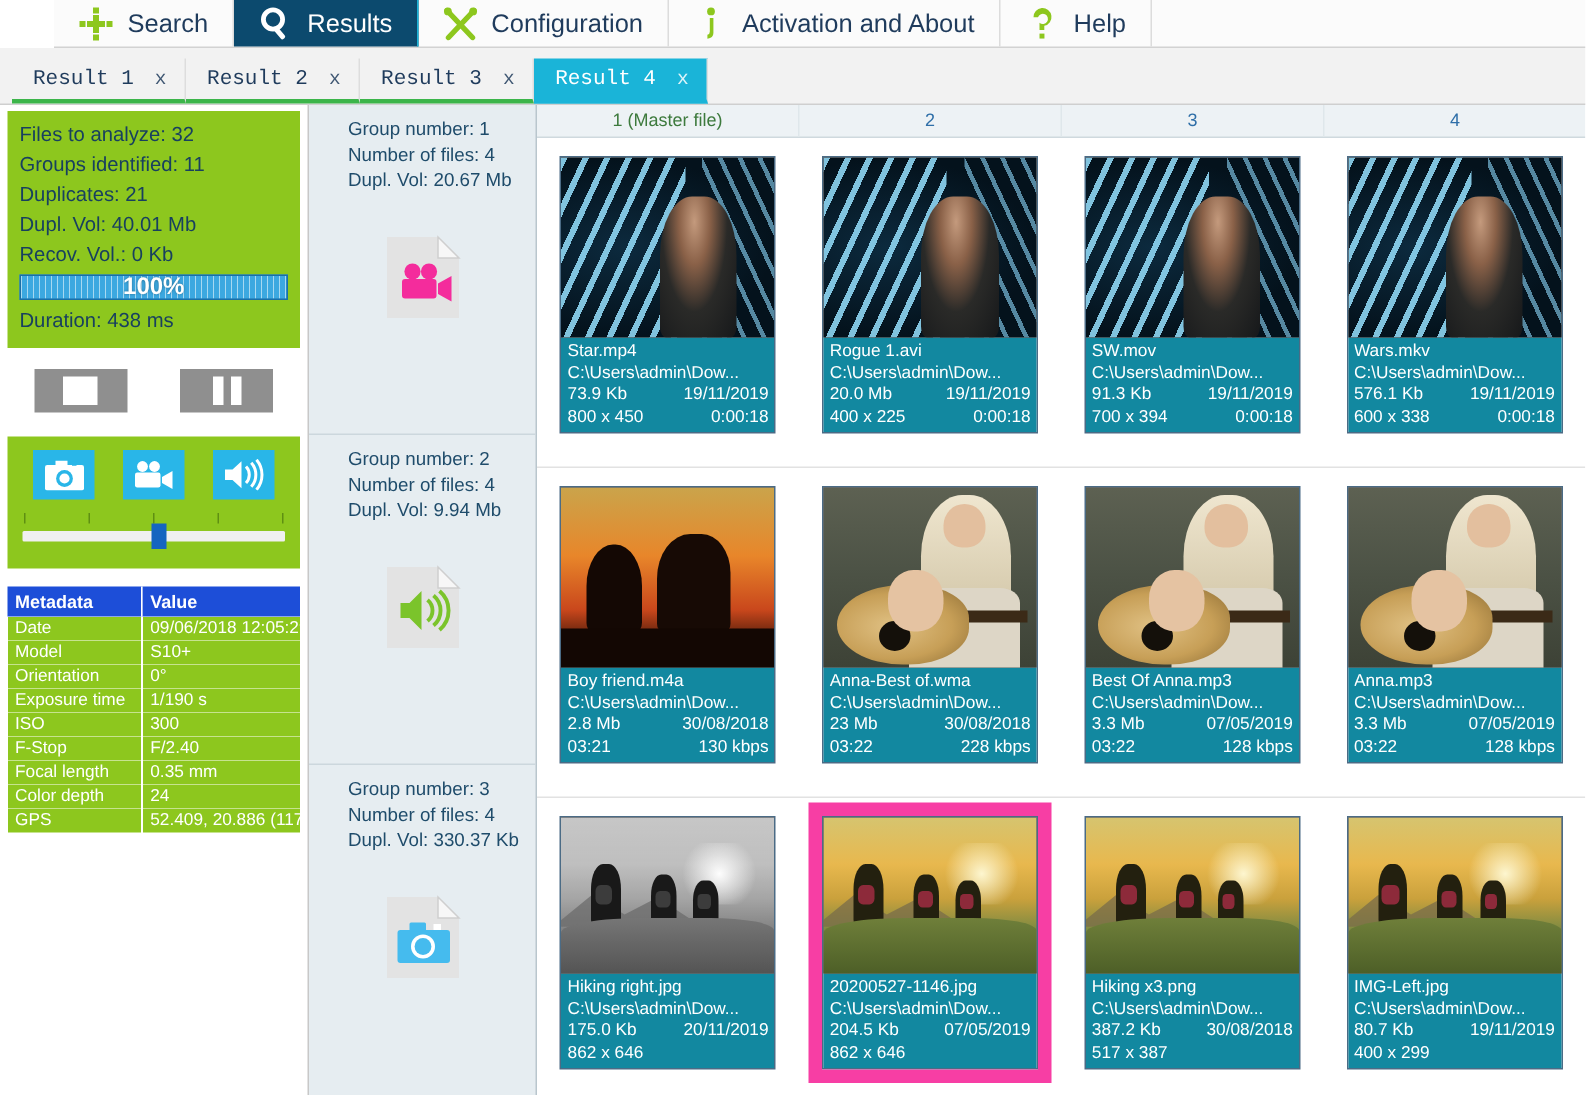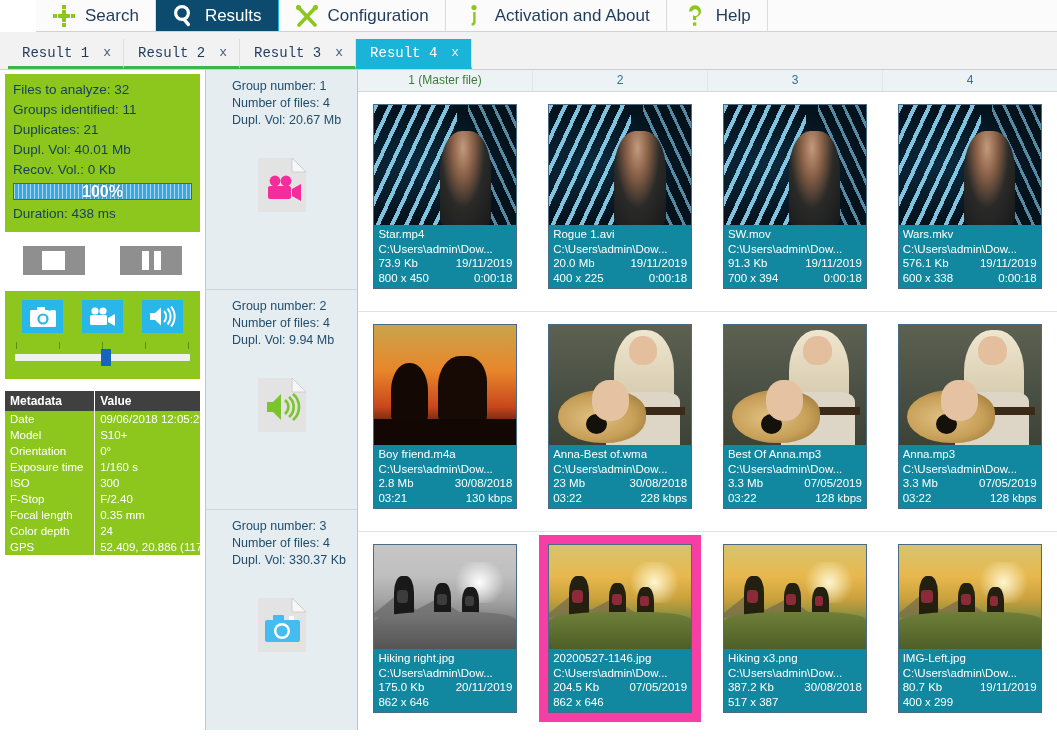--- a/index.html
+++ b/index.html
@@ -151,21 +151,21 @@
   }
 
   .metatable {
     margin-top: 12px;
     width: 100%;
     border-collapse: collapse;
     font-size: 11.5px;
     table-layout: fixed;
   }
   .metatable th {
-    background: #404040; color: #ffffff;
+    background: #1d4ed8; color: #ffffff;
     text-align: left; font-size: 12px; font-weight: bold;
     padding: 3px 5px;
     border-right: 1px solid #ffffff;
   }
   .metatable td {
     background: #8dc71e; color: #ffffff;
     padding: 2px 5px;
     border-right: 1px solid #ffffff;
     white-space: nowrap; overflow: hidden;
   }
@@ -498,21 +498,21 @@
           <tr>
      <td>Model</td>
      <td>S10+</td>
    </tr>
           <tr>
      <td>Orientation</td>
      <td>0°</td>
    </tr>
           <tr>
      <td>Exposure time</td>
-     <td>1/160 s</td>
+     <td>1/190 s</td>
    </tr>
           <tr>
      <td>ISO</td>
      <td>300</td>
    </tr>
           <tr>
      <td>F-Stop</td>
      <td>F/2.40</td>
    </tr>
           <tr>

